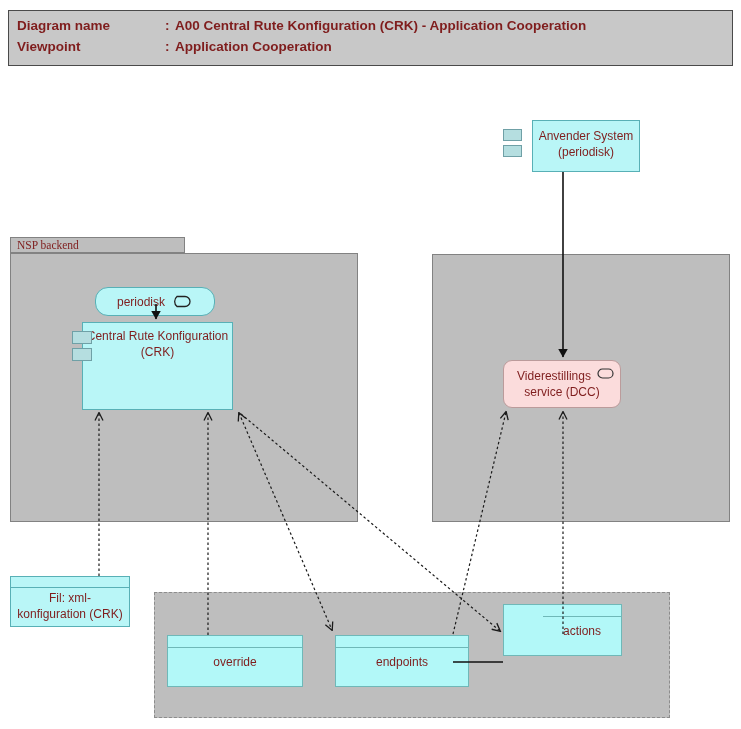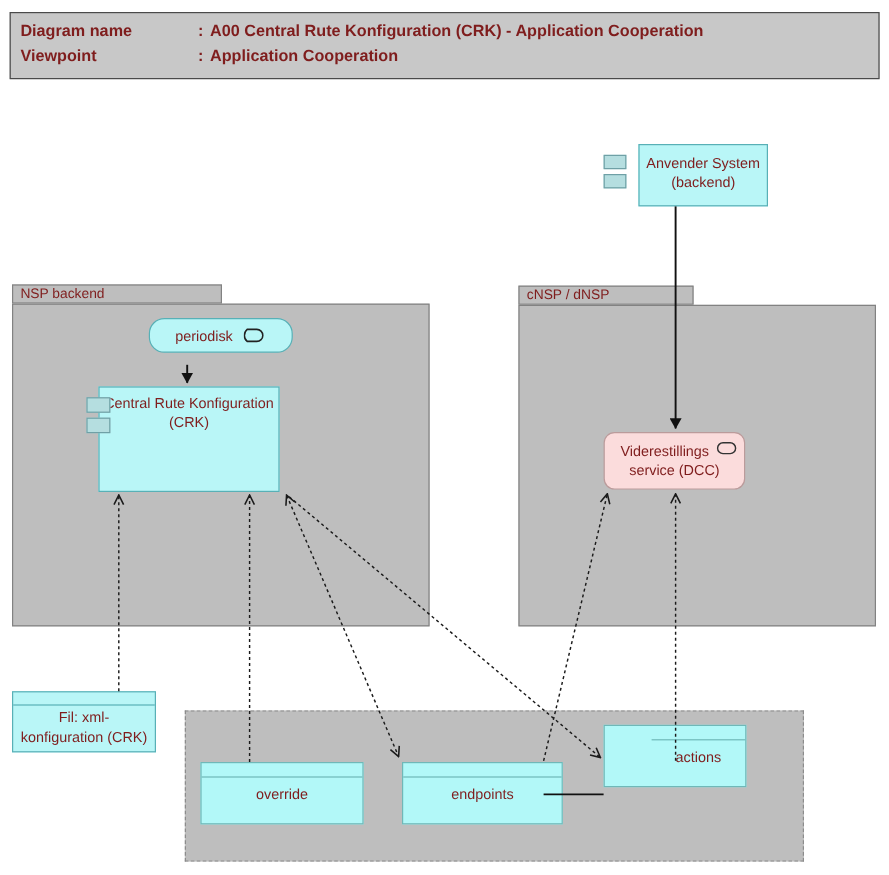--- a/index.html
+++ b/index.html
@@ -43,40 +43,37 @@
 
   <div class="title-block">
     <div class="title-row">
       <span class="title-label">Diagram name</span><span class="title-colon">:</span><span>A00 Central Rute Konfiguration (CRK) - Application Cooperation</span>
     </div>
     <div class="title-row">
       <span class="title-label">Viewpoint</span><span class="title-colon">:</span><span>Application Cooperation</span>
     </div>
   </div>
 
-  <div class="pkg-tab" style="left:10px;top:237px;width:175px;height:16px;">
+  <div class="pkg-tab" style="left:10px;top:237px;width:175px;height:16px;font-family:Liberation Serif, serif;">
     <span>NSP backend</span>
   </div>
   <div class="pkg-body" style="left:10px;top:253px;width:348px;height:269px;"></div>
 
-  <div class="pkg-tab" style="left:432px;top:238px;width:146px;height:16px;">
-    <span>cNSP / dNSP</span>
-  </div>
   <div class="pkg-body" style="left:432px;top:254px;width:298px;height:268px;"></div>
 
   <div class="pkg-body pkg-dashed" style="left:154px;top:592px;width:516px;height:126px;"></div>
 
   <div class="node" style="left:512px;top:120px;width:108px;height:52px;padding-top:7px;line-height:16px;margin-left:20px;">
     <span class="lbl">Anvender System</span>
-    <span class="lbl">(backend)</span>
+    <span class="lbl">(periodisk)</span>
   </div>
   <div class="comp-tab" style="left:503px;top:129px;width:19px;height:12px;"></div>
   <div class="comp-tab" style="left:503px;top:145px;width:19px;height:12px;"></div>
 
-  <div class="node rounded vcenter" style="left:95px;top:265px;width:120px;height:29px;margin-left:29px;">
+  <div class="node rounded vcenter" style="left:95px;top:287px;width:120px;height:29px;">
     <span>periodisk</span>
     <svg width="19" height="13" style="margin-left:9px;">
       <path d="M3,1.5 H11 A5,5 0 0 1 11,11.5 H3 A6.5,6.5 0 0 1 3,1.5 Z" fill="none" stroke="#222" stroke-width="1.3"></path>
     </svg>
   </div>
 
   <div class="node" style="left:82px;top:322px;width:151px;height:88px;padding-top:5px;line-height:16px;">
     <span class="lbl">Central Rute Konfiguration</span>
     <span class="lbl">(CRK)</span>
   </div>

